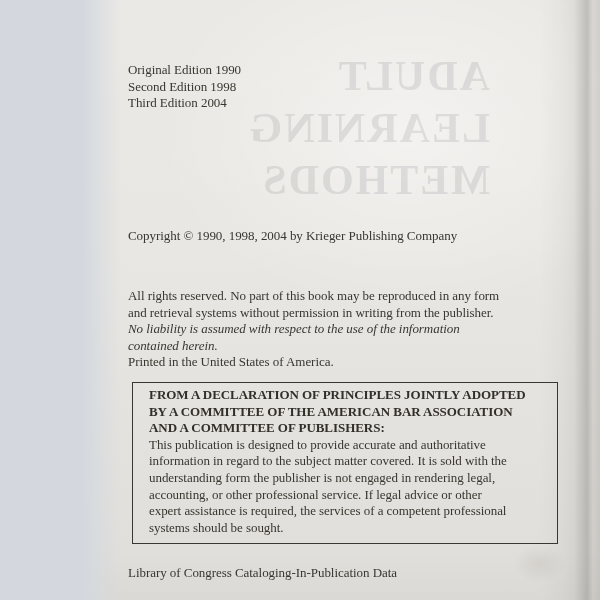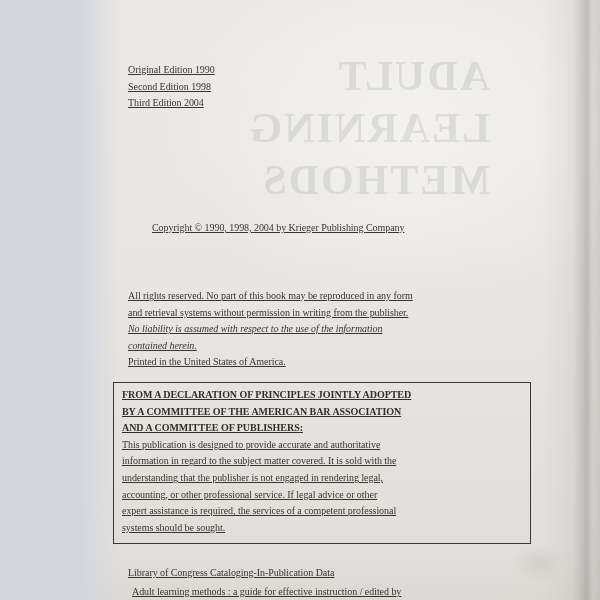--- a/index.html
+++ b/index.html
@@ -37,32 +37,32 @@
   }
   
   .ghost{
     position:absolute;left:255px;top:50px;width:235px;
     transform:scaleX(-1);
     font-weight:bold;font-size:42px;line-height:52px;letter-spacing:2px;
     color:rgba(108,113,118,0.16);
     filter:blur(0.7px);
     text-align:left;white-space:nowrap;
   }
-  .line{position:relative;white-space:nowrap;font-size:10px;line-height:16.6px;letter-spacing:-0.05px;text-decoration:underline;}
+  .line{position:relative;white-space:nowrap;font-size:13px;line-height:16.6px;letter-spacing:-0.05px;}
   .b{font-weight:bold;color:#322e28;}
   .i{font-style:italic;}
   .blk{position:absolute;left:128px;}
   #editions{top:62px;}
   #publisher{top:136px;}
-  #copyright{top:220px;margin-left:24px;}
+  #copyright{top:228px;}
   #rights{top:261px;margin-top:27px;}
   #decl-box{
-    position:absolute;left:113px;top:382px;width:400px;
+    position:absolute;left:132px;top:382px;width:400px;
     border:1.5px solid #3a3733;
-    padding:4px 8px 7px 8px;
+    padding:4px 8px 7px 16px;
   }
   #loc-heading{top:565px;}
   #loc-entry{top:584px;left:132px;}
 </style>
 </head>
 <body>
 
 <div id="photo">
 
   <div class="ghost">
@@ -93,27 +93,24 @@
     <div class="line i">contained herein.</div>
     <div class="line">Printed in the United States of America.</div>
   </div>
 
   <div id="decl-box">
     <div class="line b">FROM A DECLARATION OF PRINCIPLES JOINTLY ADOPTED</div>
     <div class="line b">BY A COMMITTEE OF THE AMERICAN BAR ASSOCIATION</div>
     <div class="line b">AND A COMMITTEE OF PUBLISHERS:</div>
     <div class="line">This publication is designed to provide accurate and authoritative</div>
     <div class="line">information in regard to the subject matter covered. It is sold with the</div>
-    <div class="line">understanding that the publisher is not engaged in rendering legal,</div>
+    <div class="line">understanding form the publisher is not engaged in rendering legal,</div>
     <div class="line">accounting, or other professional service. If legal advice or other</div>
     <div class="line">expert assistance is required, the services of a competent professional</div>
     <div class="line">systems should be sought.</div>
   </div>
 
   <div id="loc-heading" class="blk">
     <div class="line">Library of Congress Cataloging-In-Publication Data</div>
   </div>
 
-  <div id="loc-entry" class="blk">
-    <div class="line">Adult learning methods : a guide for effective instruction / edited by</div>
-  </div>
 
 </div>
 
 </body></html>

